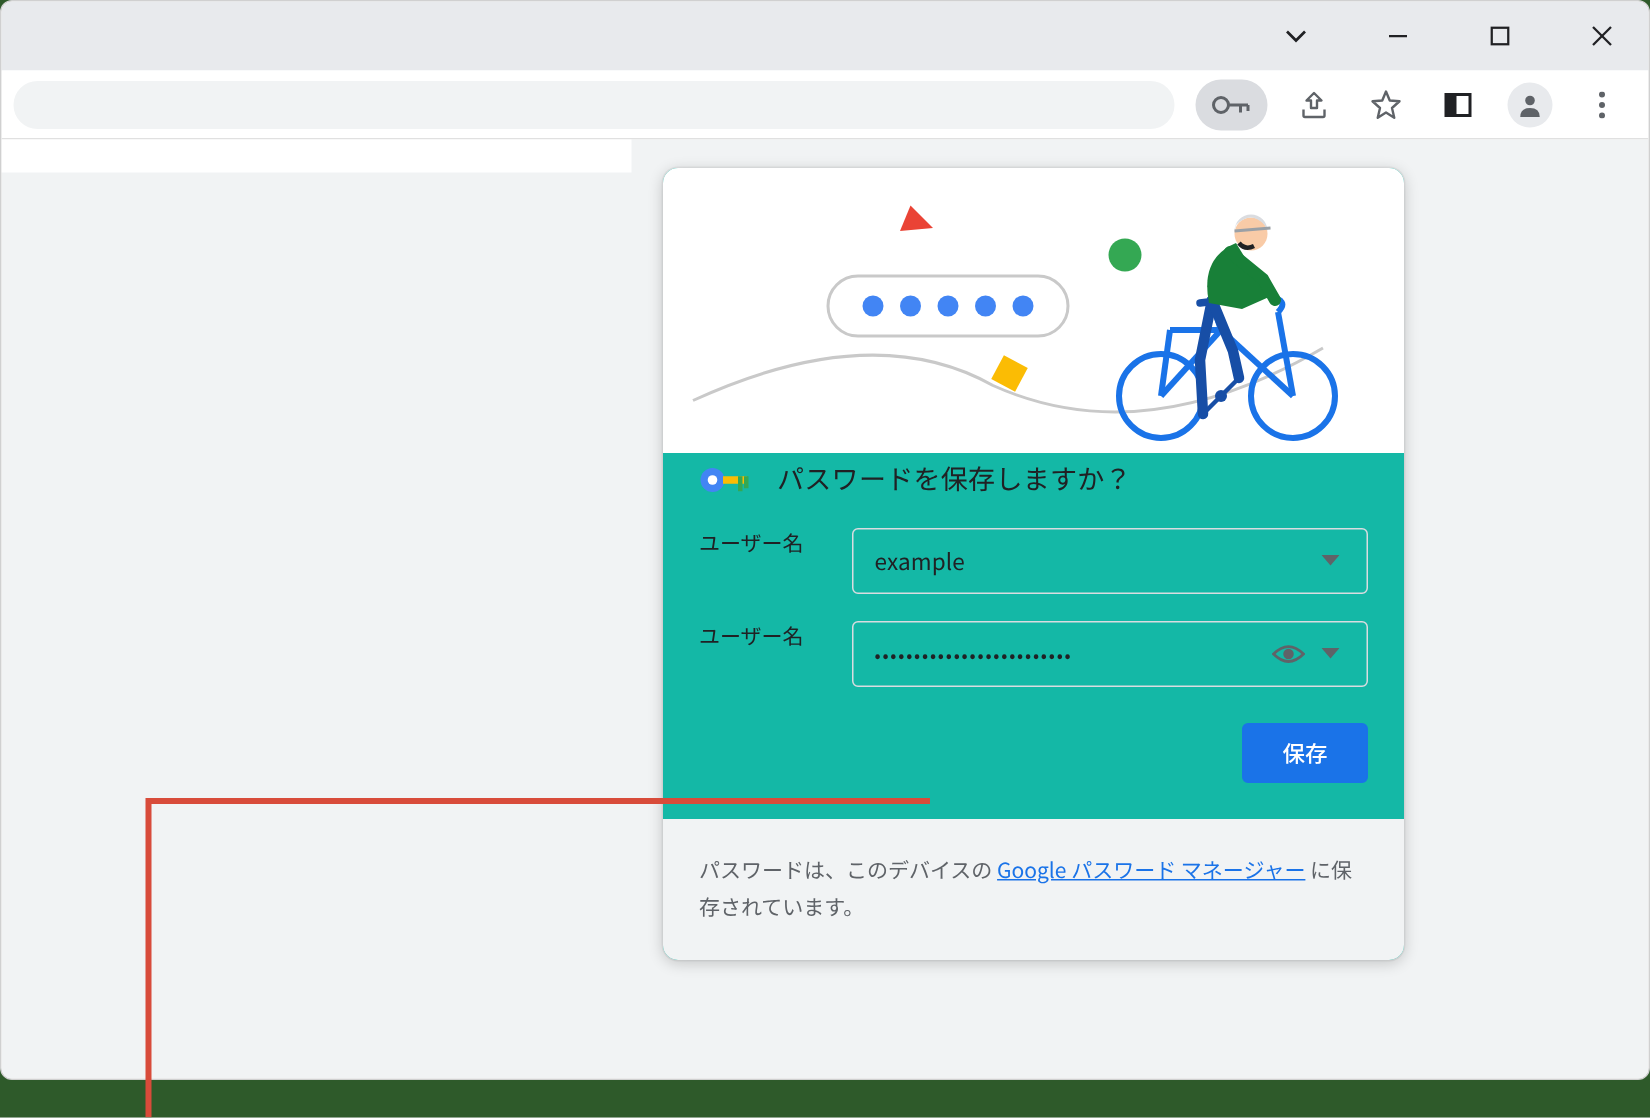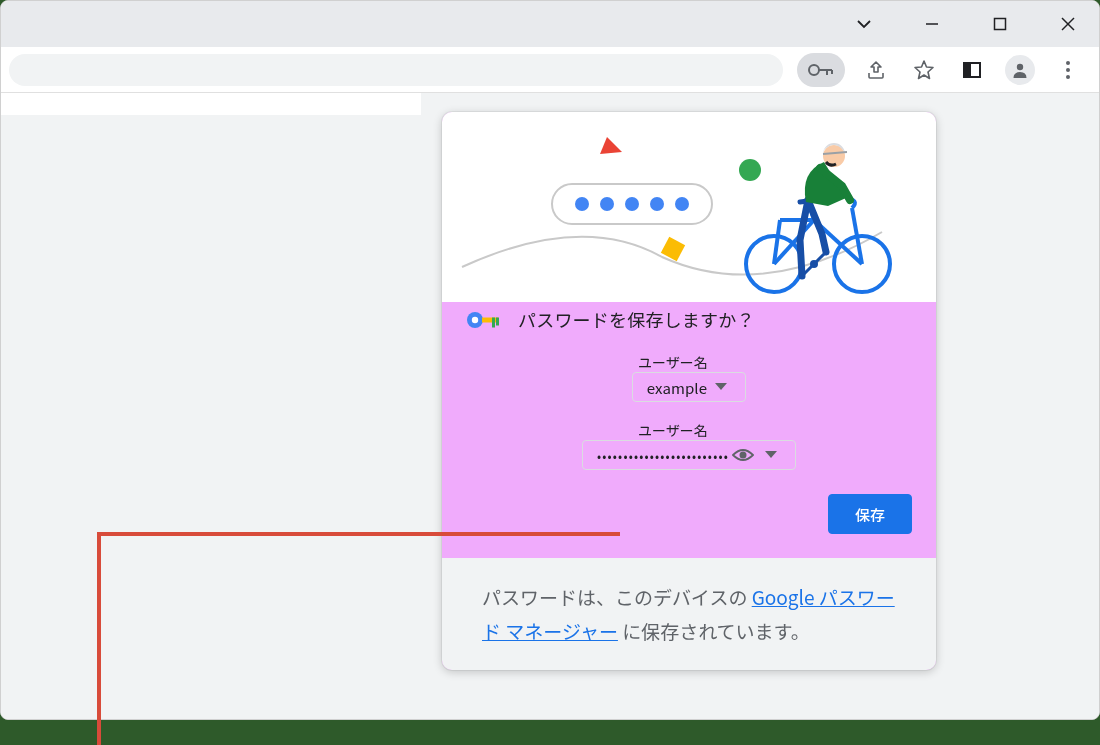--- a/index.html
+++ b/index.html
@@ -80,21 +80,21 @@
     position: absolute;
     top: 0; left: 0;
     width: 420px; height: 22px;
     background: #fff;
   }
   .popup {
     position: absolute;
     top: 112px;
     left: 442px;
     width: 494px;
-    background: #f0abfc;
+    background: #14b8a6;
     border-radius: 10px;
     box-shadow: 0 2px 10px rgba(0,0,0,0.2), 0 0 0 1px rgba(0,0,0,0.05);
     overflow: hidden;
   }
   .popup-close {
     position: absolute;
     top: 14px; right: 14px;
     width: 24px; height: 24px;
     display: flex; align-items: center; justify-content: center;
     color: #5f6368;
@@ -119,23 +119,21 @@
     width: 34px; height: 20px;
     position: relative;
   }
   .popup-title {
     font-size: 18px;
     color: #202124;
     letter-spacing: 0.2px;
   }
   .field-row {
     display: flex;
-    align-items: center;
     margin-bottom: 18px;
-    flex-direction: column;
   }
   .field-label {
     width: 102px;
     font-size: 14px;
     color: #202124;
   }
   .field-input {
     flex: 1;
     height: 44px;
     border: 1px solid #dadce0;
@@ -177,22 +175,22 @@
     font-weight: 500;
   }
   .btn-secondary {
     background: #fff;
     color: #1a73e8;
     border: 1px solid #dadce0;
     font-weight: 500;
   }
   .popup-footer {
     background: #f1f3f4;
-    padding: 22px 40px;
-    font-size: 19px;
+    padding: 22px 24px;
+    font-size: 14px;
     color: #5f6368;
     line-height: 1.8;
   }
   .popup-footer a {
     color: #1a73e8;
     text-decoration: underline;
   }
   .annotation-line {
     position: absolute;
     pointer-events: none;

